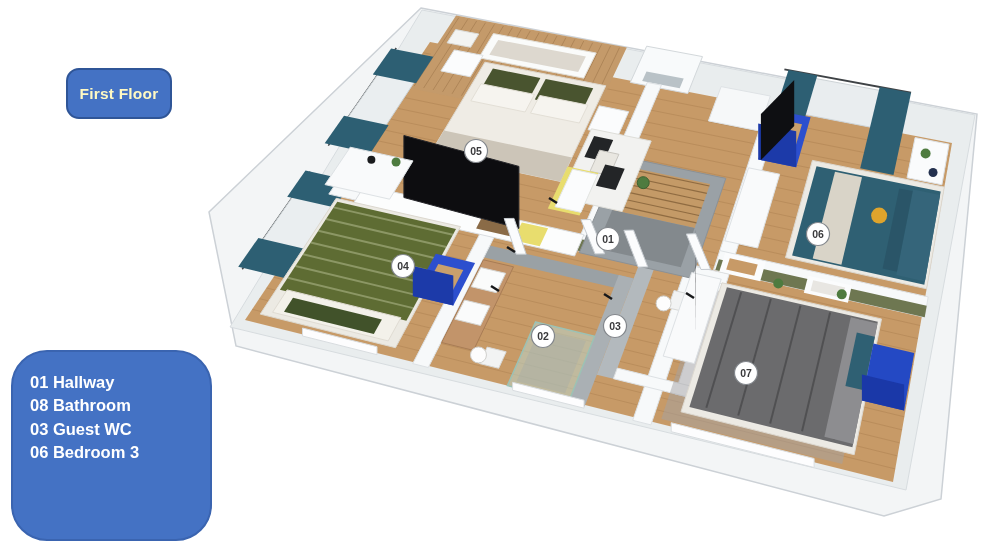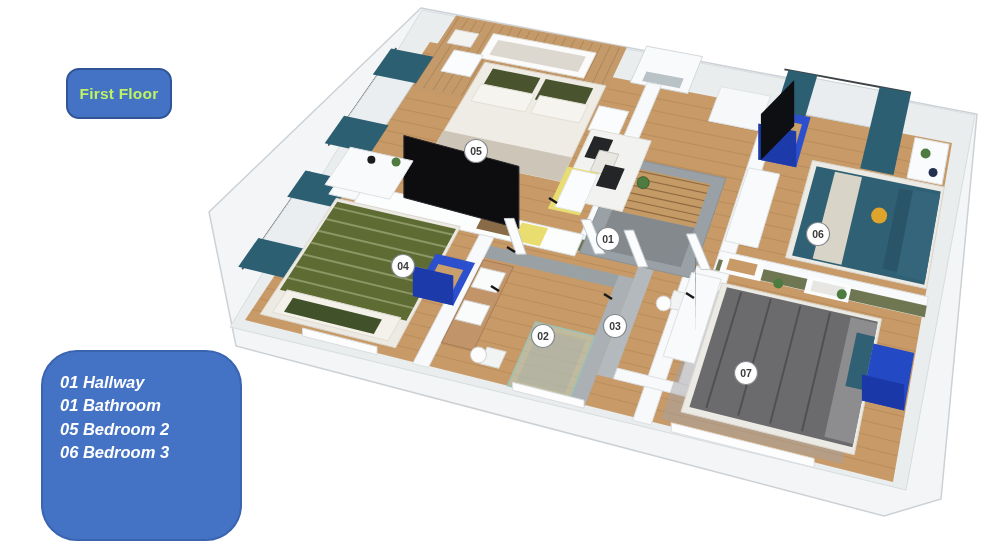--- a/index.html
+++ b/index.html
@@ -1,23 +1,23 @@
 <!DOCTYPE html>
 <html><head>
 <meta charset="utf-8">
 <style>
   html,body{margin:0;padding:0;background:#ffffff;}
   .stage{position:relative;width:1000px;height:558px;background:#ffffff;overflow:hidden;
          font-family:"Liberation Sans",sans-serif;}
   .badge{position:absolute;left:66px;top:68px;width:106px;height:51px;border-radius:13px;
          display:flex;align-items:center;justify-content:center;box-sizing:border-box;
          border:2.5px solid #2F5597;}
-  .badge span{color:#bef264;font-size:15.5px;font-weight:bold;letter-spacing:.2px;}
-  .legend{position:absolute;left:41px;top:350px;width:201px;height:191px;border-radius:36px;
-          box-sizing:border-box;border:2px solid #3A64B0;padding:19px 0 0 17px;font-style:italic;}
+  .badge span{color:#fef9c3;font-size:15.5px;font-weight:bold;letter-spacing:.2px;}
+  .legend{position:absolute;left:11px;top:350px;width:201px;height:191px;border-radius:36px;
+          box-sizing:border-box;border:2px solid #3A64B0;padding:19px 0 0 17px;}
   .legend ul{list-style:none;margin:0;padding:0;}
   .legend li{color:#ffffff;font-size:16.5px;font-weight:bold;line-height:23.4px;white-space:nowrap;}
   svg{position:absolute;left:0;top:0;}
 </style>
 </head>
 <body>
 
 <div class="stage">
 
   <div class="badge" style="background: rgb(68, 114, 196);">
@@ -235,18 +235,18 @@
       </g>
       <g>
         <circle cx="746" cy="373" r="11.5" fill="#ffffff" stroke="#83878c" stroke-width="1.2"></circle>
         <text x="746" y="376.8" text-anchor="middle" font-size="10.5" font-weight="bold" fill="#3a3a3c">07</text>
       </g>
     </svg>
 
   <div class="legend" style="background: rgb(68, 114, 196);">
     <ul>
       <li>01 Hallway</li>
-      <li>01 Bathroom</li>
-      <li>05 Bedroom 2</li>
+      <li>08 Bathroom</li>
+      <li>03 Guest WC</li>
       <li>06 Bedroom 3</li>
     </ul>
   </div>
 </div>
 
 </body></html>

